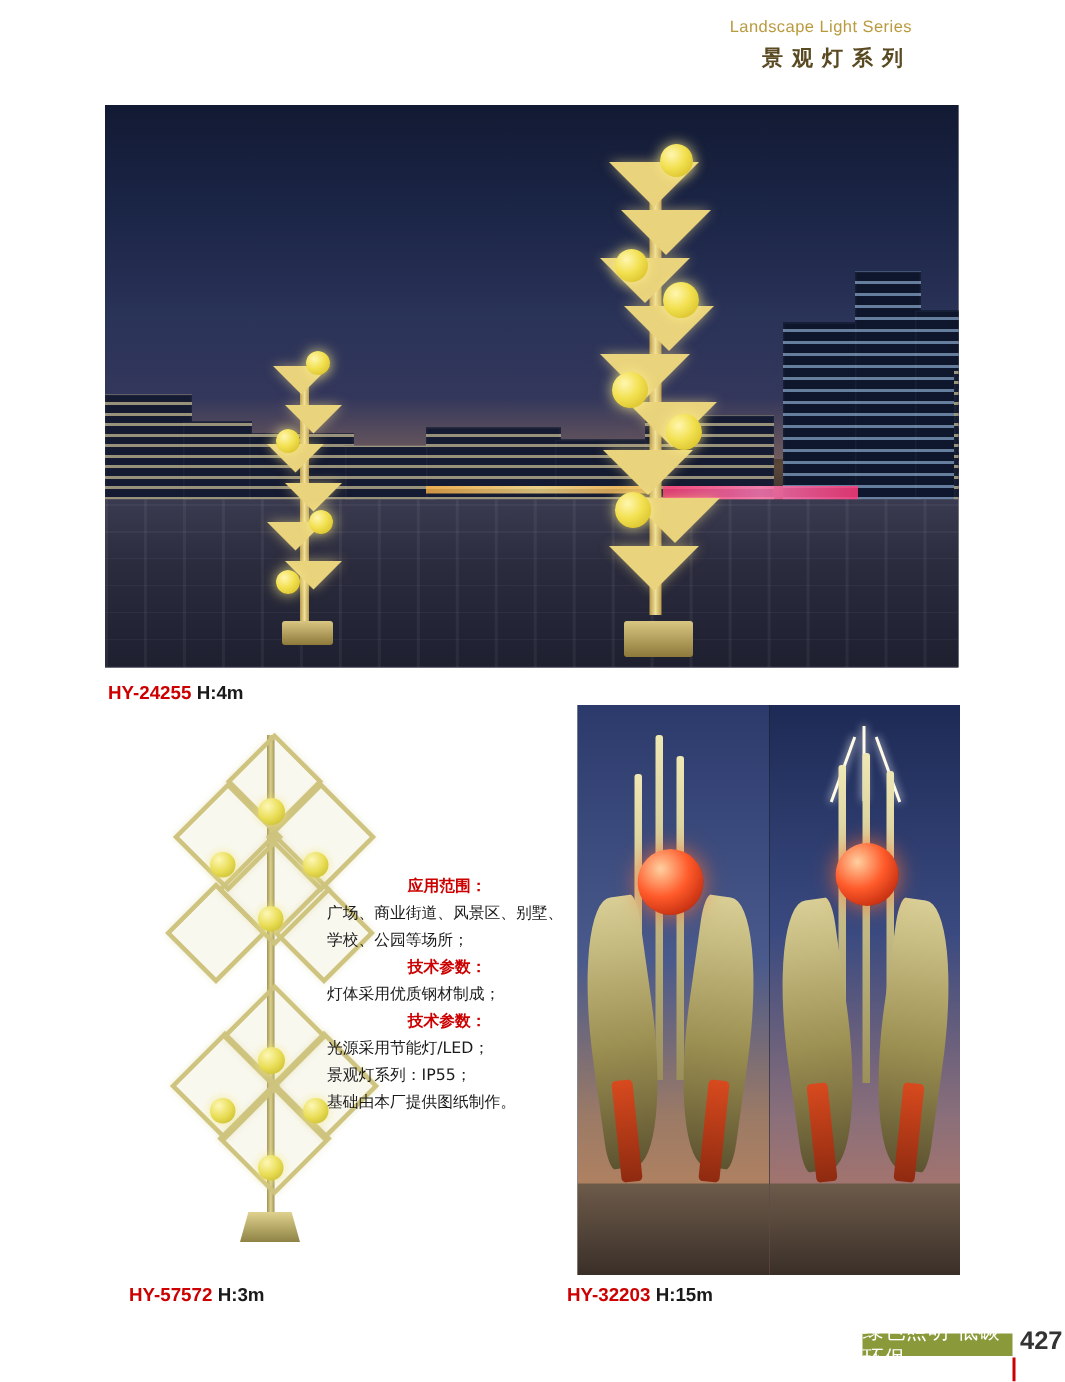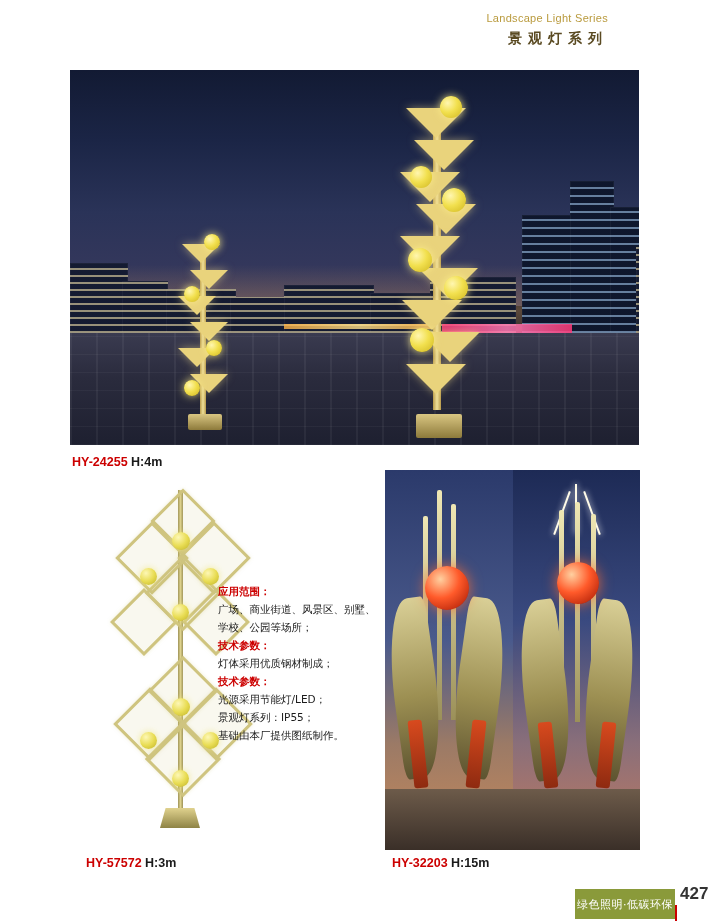--- a/index.html
+++ b/index.html
@@ -188,20 +188,21 @@
     width: 160px;
     font-size: 10.5px;
     line-height: 16px;
     color: #1a1a1a;
     font-family: "DejaVu Sans", sans-serif;
   }
   .specs .h {
     color: #cc0000;
     font-weight: bold;
     display: block;
+    text-align: center;
   }
   .specs p { margin: 0 0 2px 0; }
 
   
   .photo-right {
     position: absolute;
     left: 385px;
     top: 470px;
     width: 255px;
     height: 380px;
@@ -254,24 +255,24 @@
     background: #fffbe8;
     box-shadow: 0 0 6px #fff;
   }
 
   
   .footer-bar {
     position: absolute;
     left: 575px;
     top: 889px;
     width: 100px;
-    height: 30px;
+    height: 15px;
     background: #8a9a3a;
     color: #ffffff;
-    font-size: 11px;
+    font-size: 14px;
     letter-spacing: 0.5px;
     display: flex;
     align-items: center;
     justify-content: center;
     font-family: "DejaVu Sans", sans-serif;
   }
   .page-no {
     position: absolute;
     left: 680px;
     top: 884px;
@@ -433,20 +434,20 @@
     <div class="spike" style="left:62px;  top:32px;  width:5px; height:220px;"></div>
     <div class="spike" style="left:78px;  top:44px;  width:5px; height:208px;"></div>
     <div class="wing" style="left:10px;  top:130px; width:44px; height:180px; transform: rotate(-8deg);"></div>
     <div class="wing" style="left:74px;  top:130px; width:44px; height:180px; transform: rotate(8deg) scaleX(-1);"></div>
     <div class="redcol" style="left:28px; top:252px; width:14px; height:66px; transform: rotate(-6deg);"></div>
     <div class="redcol" style="left:86px; top:252px; width:14px; height:66px; transform: rotate(6deg);"></div>
     <div class="redball" style="left:44px; top:92px; width:42px; height:42px;"></div>
   </div>
 </div>
 
-<div class="caption" style="left:392px; top:856px;">
+<div class="caption" style="left:378px; top:856px;">
   <span class="code">HY-32203</span>
   <span class="hgt">H:15m</span>
 </div>
 
 <div class="footer-bar">绿色照明·低碳环保</div>
 <div class="page-no">427</div>
 <div class="footer-redline"></div>
 
 </body></html>

